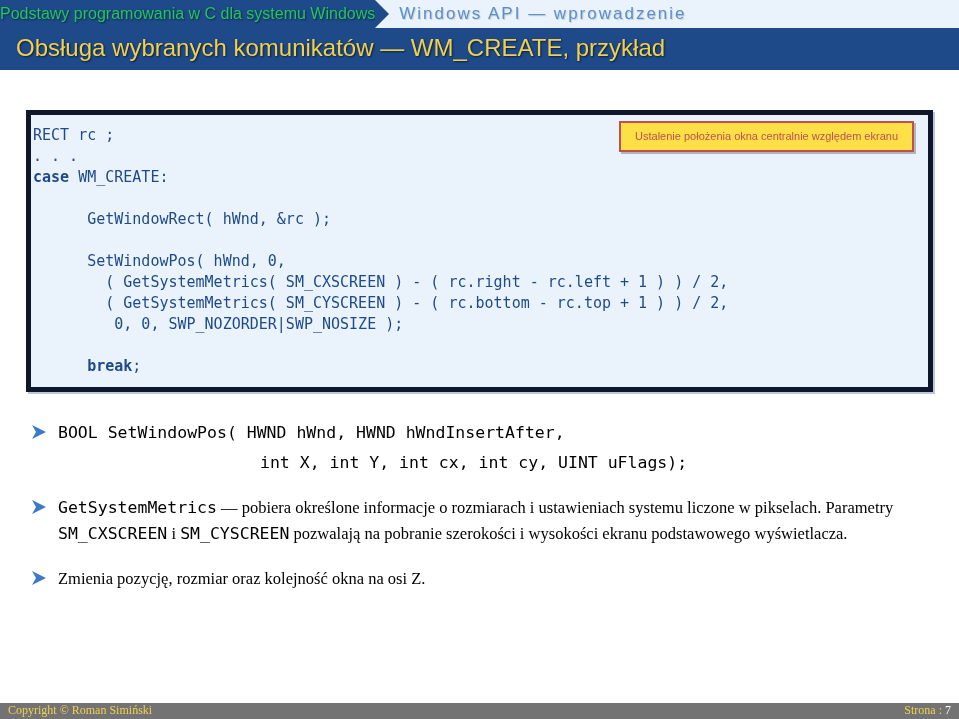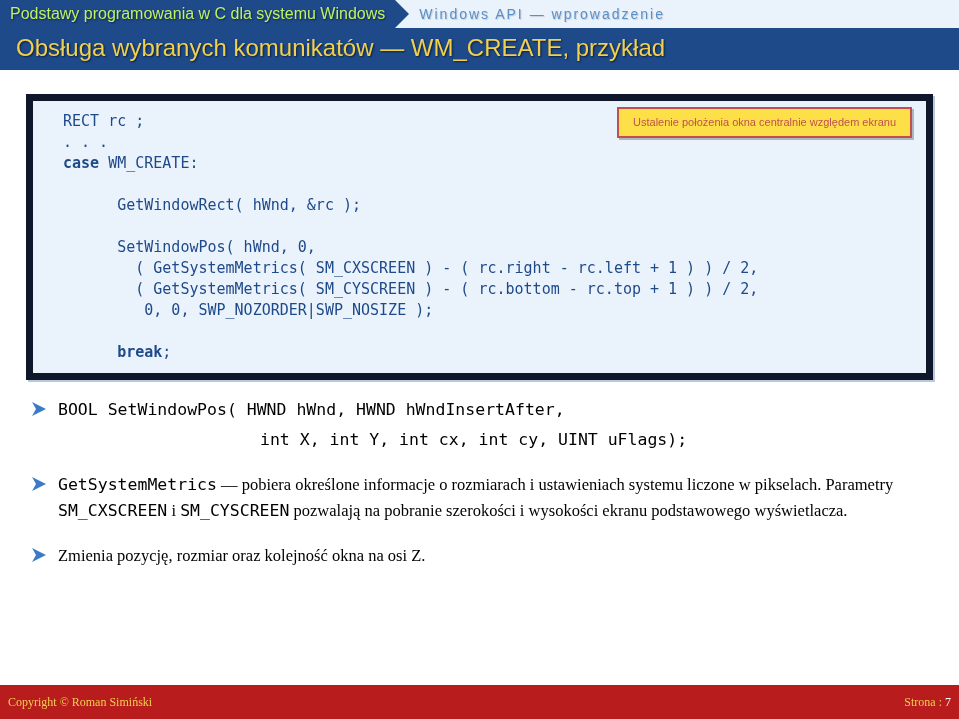--- a/index.html
+++ b/index.html
@@ -9,85 +9,86 @@
     background: #fff;
     font-family: Verdana, Geneva, sans-serif;
     overflow: hidden;
   }
   .header-bar {
     display: flex;
     height: 28px;
   }
   .header-left {
     background: #1e4a8a;
-    color: #bef264;
+    color: #22c55e;
     font-size: 16px;
     display: flex;
     align-items: center;
-    padding: 0 10px;
+    padding: 0 0;
     text-shadow: 1px 1px 2px rgba(0,0,0,0.5);
     white-space: nowrap;
   }
   .header-arrow {
     width: 0;
     height: 0;
     border-top: 14px solid transparent;
     border-bottom: 14px solid transparent;
     border-left: 14px solid #1e4a8a;
     background: #eaf2fc;
   }
   .header-right {
     flex: 1;
     background: #eaf2fc;
     color: #5a90c8;
-    font-size: 14px;
+    font-size: 17px;
     letter-spacing: 2px;
     display: flex;
     align-items: center;
     padding: 0 10px;
     text-shadow: 1px 1px 1px rgba(0,0,0,0.15);
   }
   .title-bar {
     background: #1e4a8a;
     color: #f0d050;
     font-size: 24px;
     padding: 6px 28px 8px 16px;
     text-shadow: 1px 1px 2px rgba(0,0,0,0.6);
   }
   .content {
     padding: 24px 26px 0 26px;
   }
   .code-block {
     position: relative;
     background: #eaf2fc;
-    border: 7px solid #0f172a;
-    padding: 10px 30px;
+    border: 5px solid #0f172a;
+    padding: 10px 2px;
     font-family: "DejaVu Sans Mono", "Courier New", monospace;
     font-size: 15px;
     line-height: 1.4;
     box-shadow: 2px 2px 0 rgba(30,74,138,0.3);
     color: #1e4a8a;
     white-space: pre;
+    margin-top: 16px;
   }
   .code-block .kw { color: #1e4a8a; font-weight: bold; }
   .callout {
     position: absolute;
     top: 6px;
     right: 14px;
     background: #fde047;
     border: 2px solid #c05050;
     color: #c05050;
     padding: 6px 14px;
     font-family: Verdana, sans-serif;
     font-size: 11px;
     box-shadow: 2px 2px 0 rgba(0,0,0,0.25);
     white-space: normal;
   }
   .bullets {
-    margin-top: 17px;
+    margin-top: 28px;
     padding: 0 4px;
   }
   .bullet {
     display: flex;
     margin-bottom: 20px;
     font-size: 16.5px;
     line-height: 1.55;
     color: #000;
   }
   .bullet-icon {
@@ -106,25 +107,24 @@
   .sig-line2 {
     padding-left: 202px;
     display: block;
     margin-top: 4px;
   }
   .footer {
     position: absolute;
     bottom: 0;
     left: 0;
     right: 0;
-    height: 34px;
-    background: #b91c1c;
+    height: 16px;
+    background: #737373;
     display: flex;
     justify-content: space-between;
-    align-items: center;
     padding: 0 8px;
     font-family: Georgia, serif;
     font-size: 12px;
   }
   .footer-left { color: #f0d050; }
   .footer-right { color: #f0d050; margin-left: 36px; }
   .footer-right .pagenum { color: #fff; }
 </style>
 </head>
 <body>

